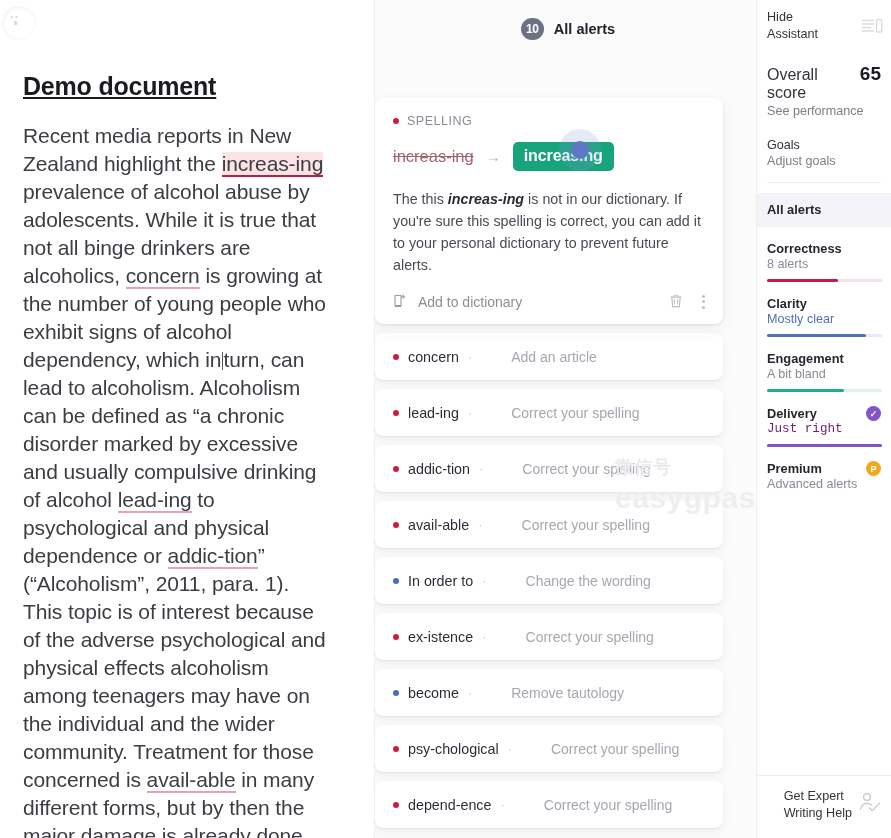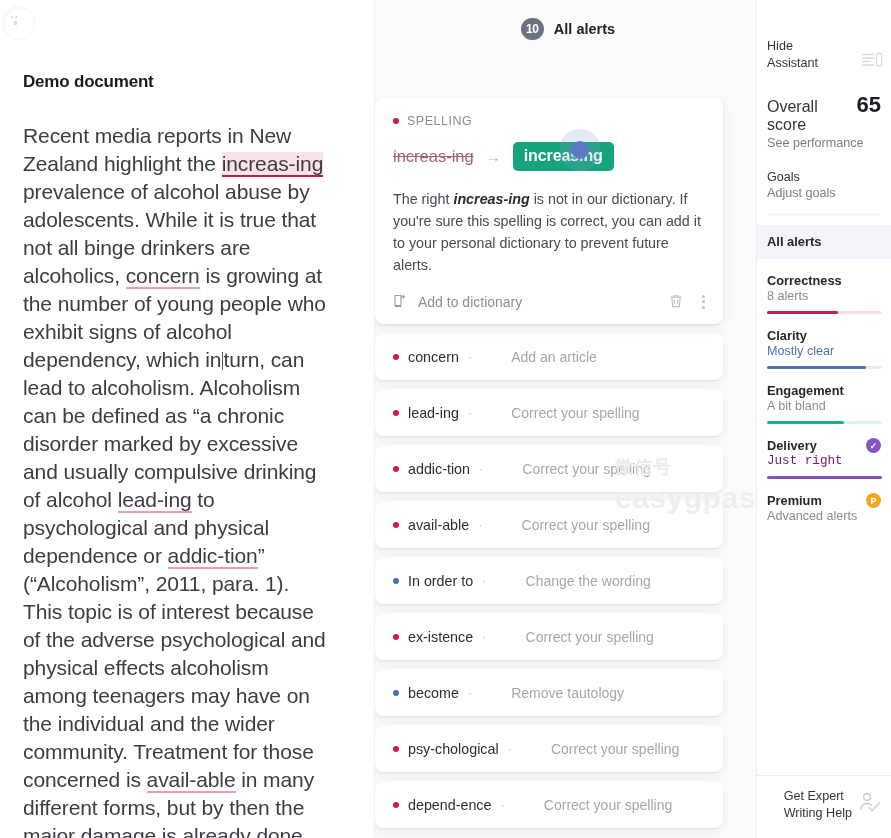--- a/index.html
+++ b/index.html
@@ -39,24 +39,25 @@
     border-radius: 50%;
     background: radial-gradient(circle at 52% 52%, #ffffff 54%, #f4f4f6 70%, #fafafb 100%);
     opacity: .85;
   }
   .doc-logo svg { position: absolute; top: 7px; left: 6px; opacity: .28; }
 
   .doc-title {
     position: absolute;
     top: 72px;
     left: 23px;
-    font-size: 17px;
+    font-size: 25px;
     font-weight: bold;
     color: #1b1b1f;
     letter-spacing: -.2px;
+    text-decoration: underline;
   }
 
   .doc-body {
     position: absolute;
     top: 122px;
     left: 23px;
     width: 305px;
     font-size: 21px;
     line-height: 28px;
     color: #3c3c43;
@@ -251,37 +252,36 @@
     position: relative;
     width: 135px;
     height: 838px;
     background: #ffffff;
     border-left: 1px solid #eeeef2;
     flex: 0 0 135px;
   }
 
   .hide-row {
     display: flex;
-    align-items: flex-end;
+    align-items: center;
     justify-content: space-between;
     padding: 9px 8px 0 10px;
-    margin-top: 29px;
   }
   .hide-label {
     font-size: 12.6px;
     line-height: 17px;
     color: #33333c;
     white-space: pre-line;
   }
   .panel-icon { opacity: .32; margin-top: 4px; }
 
   .score-block { padding: 20px 10px 0 10px; }
   .score-top { display: flex; align-items: baseline; gap: 6px; }
   .score-label { font-size: 16px; color: #33333c; }
-  .score-value { font-size: 22px; font-weight: bold; color: #1b1b22; }
+  .score-value { font-size: 19px; font-weight: bold; color: #1b1b22; }
   .score-sub { font-size: 12.6px; color: #7d7d88; margin-top: 2px; }
 
   .goals-block { padding: 20px 10px 0 10px; }
   .goals-title { font-size: 12.6px; color: #33333c; }
   .goals-sub { font-size: 12.6px; color: #7d7d88; margin-top: 2px; }
 
   .divider {
     height: 1px;
     background: #eeeef2;
     margin: 14px 10px 0 10px;
@@ -401,21 +401,21 @@
         </div>
 
         <div class="suggest-row">
           <span class="wrong">increas-ing</span>
           <span class="arrow">→</span>
           <span class="chip">increasing</span>
           <span class="cursor-halo"></span>
         </div>
 
         <div class="explain">
-          <span>The right </span><b>increas-ing</b><span> is not in our dictionary. If you're sure this spelling is correct, you can add it to your personal dictionary to prevent future alerts.</span>
+          <span>The this </span><b>increas-ing</b><span> is not in our dictionary. If you're sure this spelling is correct, you can add it to your personal dictionary to prevent future alerts.</span>
         </div>
 
         <div class="card-actions">
           <div class="add-dict">
             <svg width="16" height="17" viewBox="0 0 16 17">
               <path d="M2 2.5h6v10H2z" fill="none" stroke="#9a9aa4" stroke-width="1.1"></path>
               <path d="M2 13.5h6" stroke="#9a9aa4" stroke-width="1.1"></path>
               <path d="M10.2 1.6v4.2M8.1 3.7h4.2" stroke="#9a9aa4" stroke-width="1.1"></path>
             </svg>
             <span>Add to dictionary</span>

